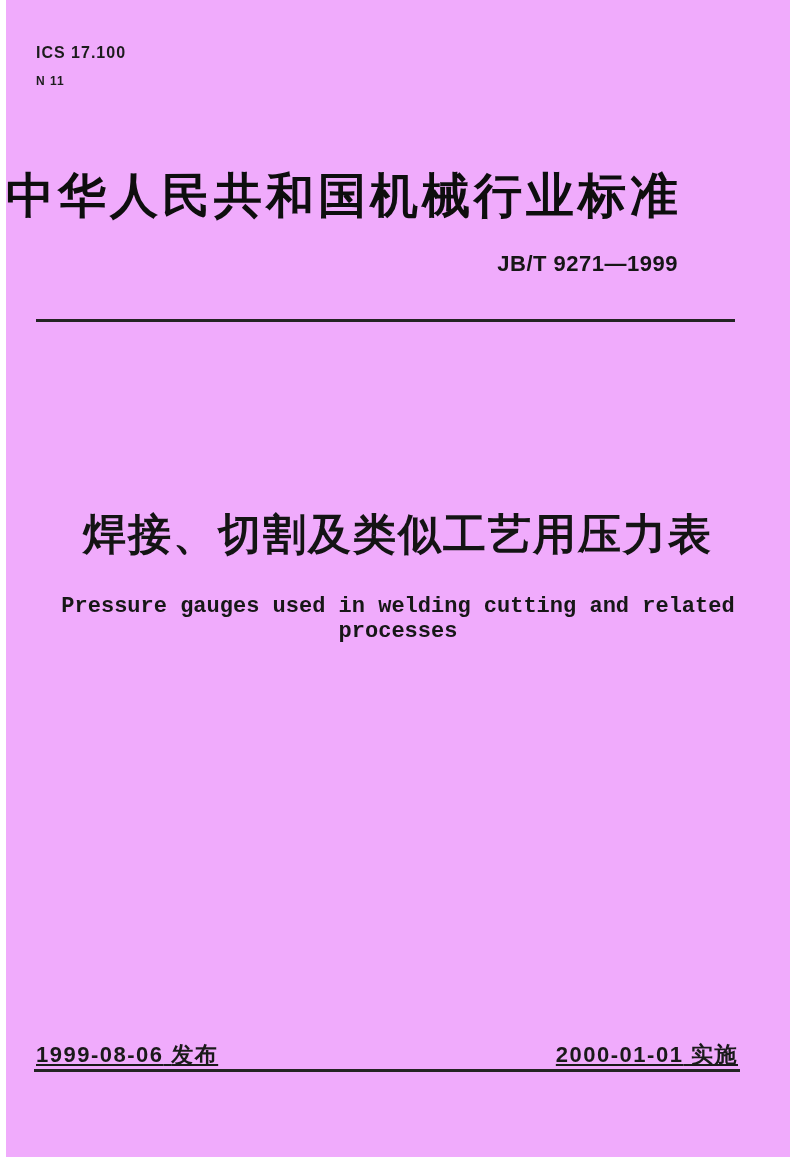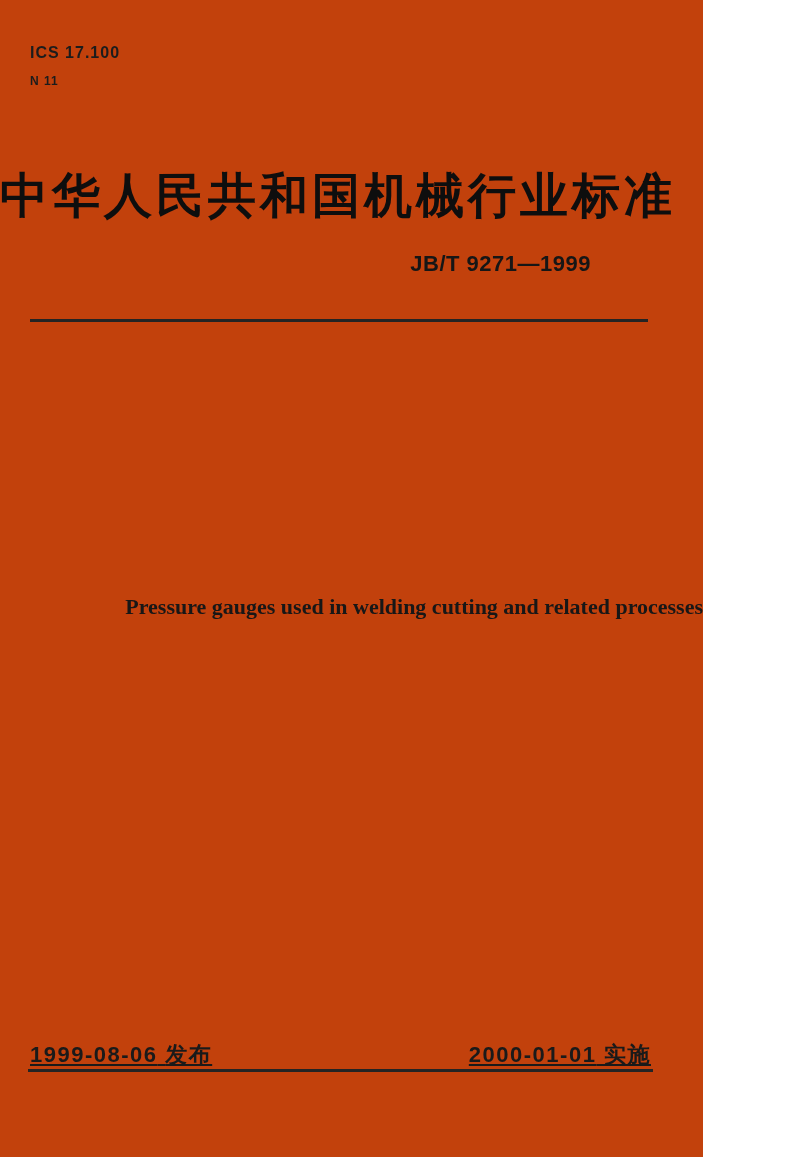--- a/index.html
+++ b/index.html
@@ -2,26 +2,27 @@
 <html><head>
 <meta charset="utf-8">
 <style>
   html, body {
     margin: 0;
     padding: 0;
     background: #ffffff;
   }
   .page {
     position: relative;
-    width: 703px;
+    width: 784px;
     height: 1157px;
-    background: #c2410c;
+    background: #f0abfc;
     color: #161616;
     font-family: "Liberation Sans", sans-serif;
     overflow: hidden;
+    margin-left: 6px;
   }
 
   
   .ics-code {
     position: absolute;
     left: 30px;
     top: 44px;
     font-size: 16px;
     font-weight: 700;
     letter-spacing: 1px;
@@ -97,22 +98,22 @@
     font-weight: 800;
     letter-spacing: 2px;
     white-space: nowrap;
     color: #141414;
   }
   .title-en {
     position: absolute;
     left: 0;
     right: 0;
     top: 594px;
-    text-align: right;
-    font-family: Liberation Serif, serif;
+    text-align: center;
+    font-family: Liberation Mono, monospace;
     font-size: 22px;
     font-weight: 700;
     color: #171717;
   }
 
   
   .dates-row {
     position: absolute;
     left: 30px;
     right: 52px;
@@ -161,20 +162,21 @@
 
 
   <div class="heading">中华人民共和国机械行业标准</div>
 
   <div class="std-numbers">
     <div>JB/T 9271—1999</div>
   </div>
 
   <div class="rule-top"></div>
 
+  <div class="title-zh">焊接、切割及类似工艺用压力表</div>
   <div class="title-en">Pressure gauges used in welding cutting and related processes</div>
 
   <div class="dates-row">
     <div>
       <span>1999-08-06</span>
       <span>发布</span>
     </div>
     <div>
       <span>2000-01-01</span>
       <span>实施</span>

